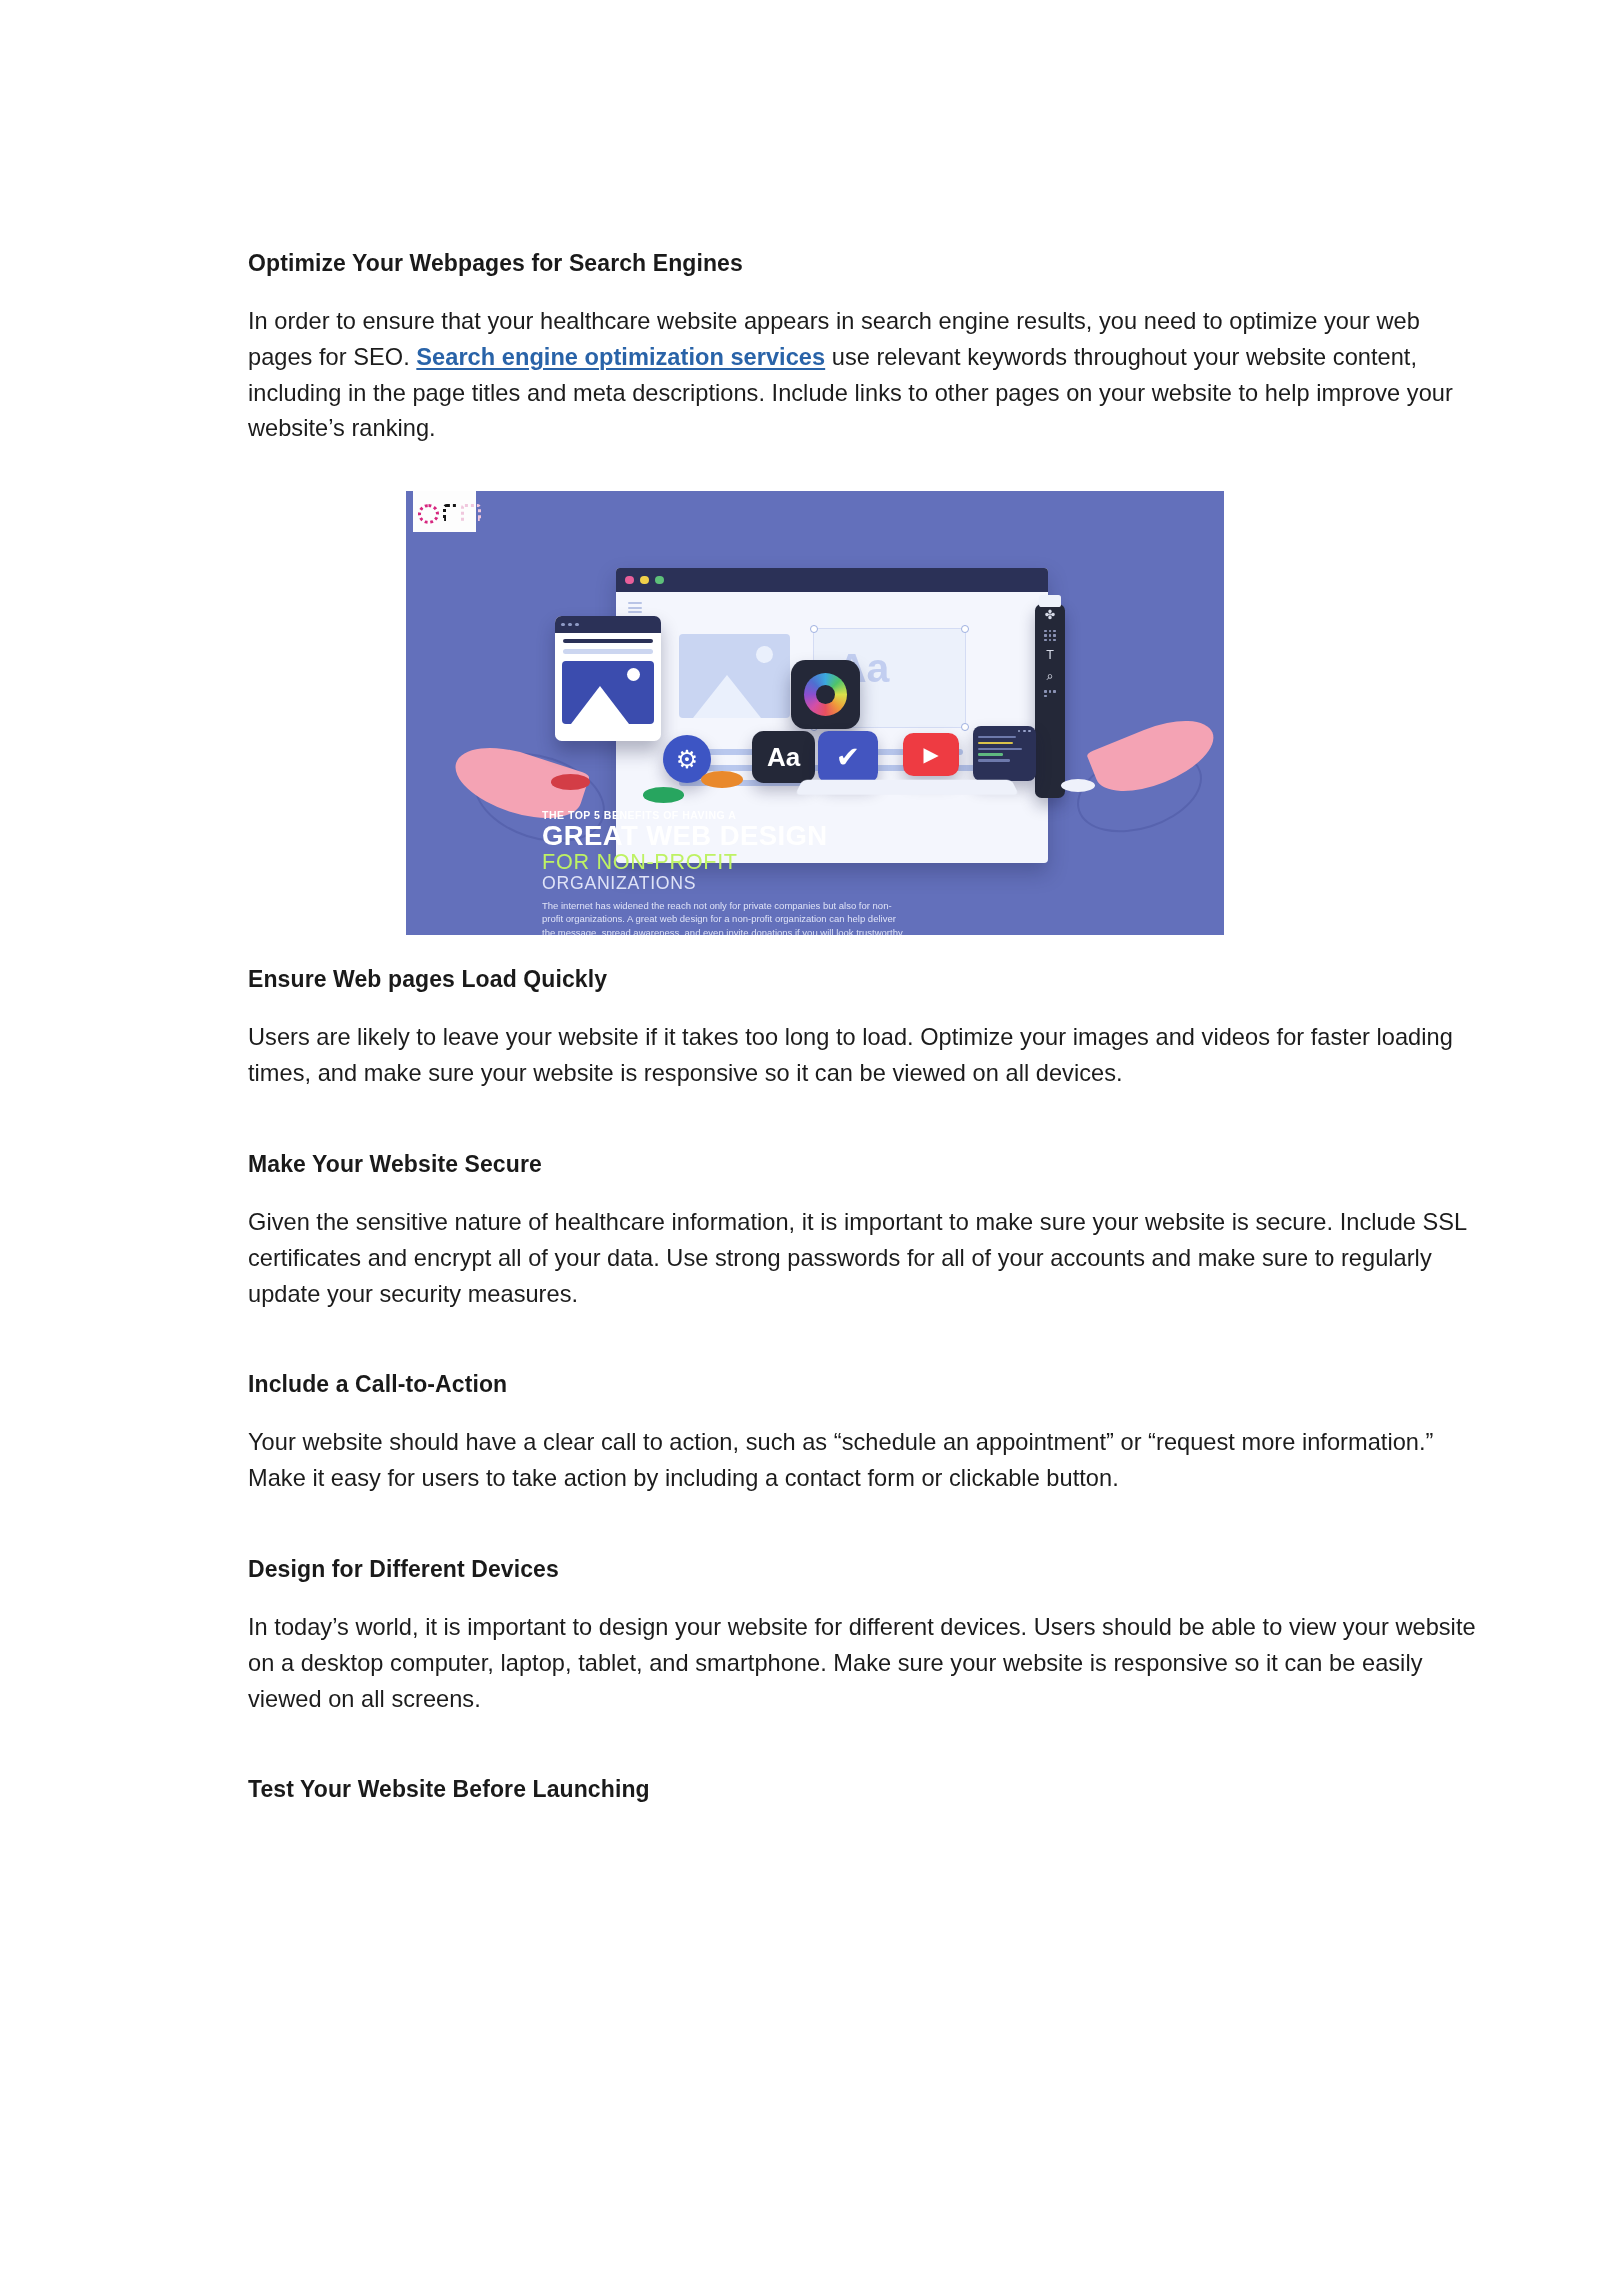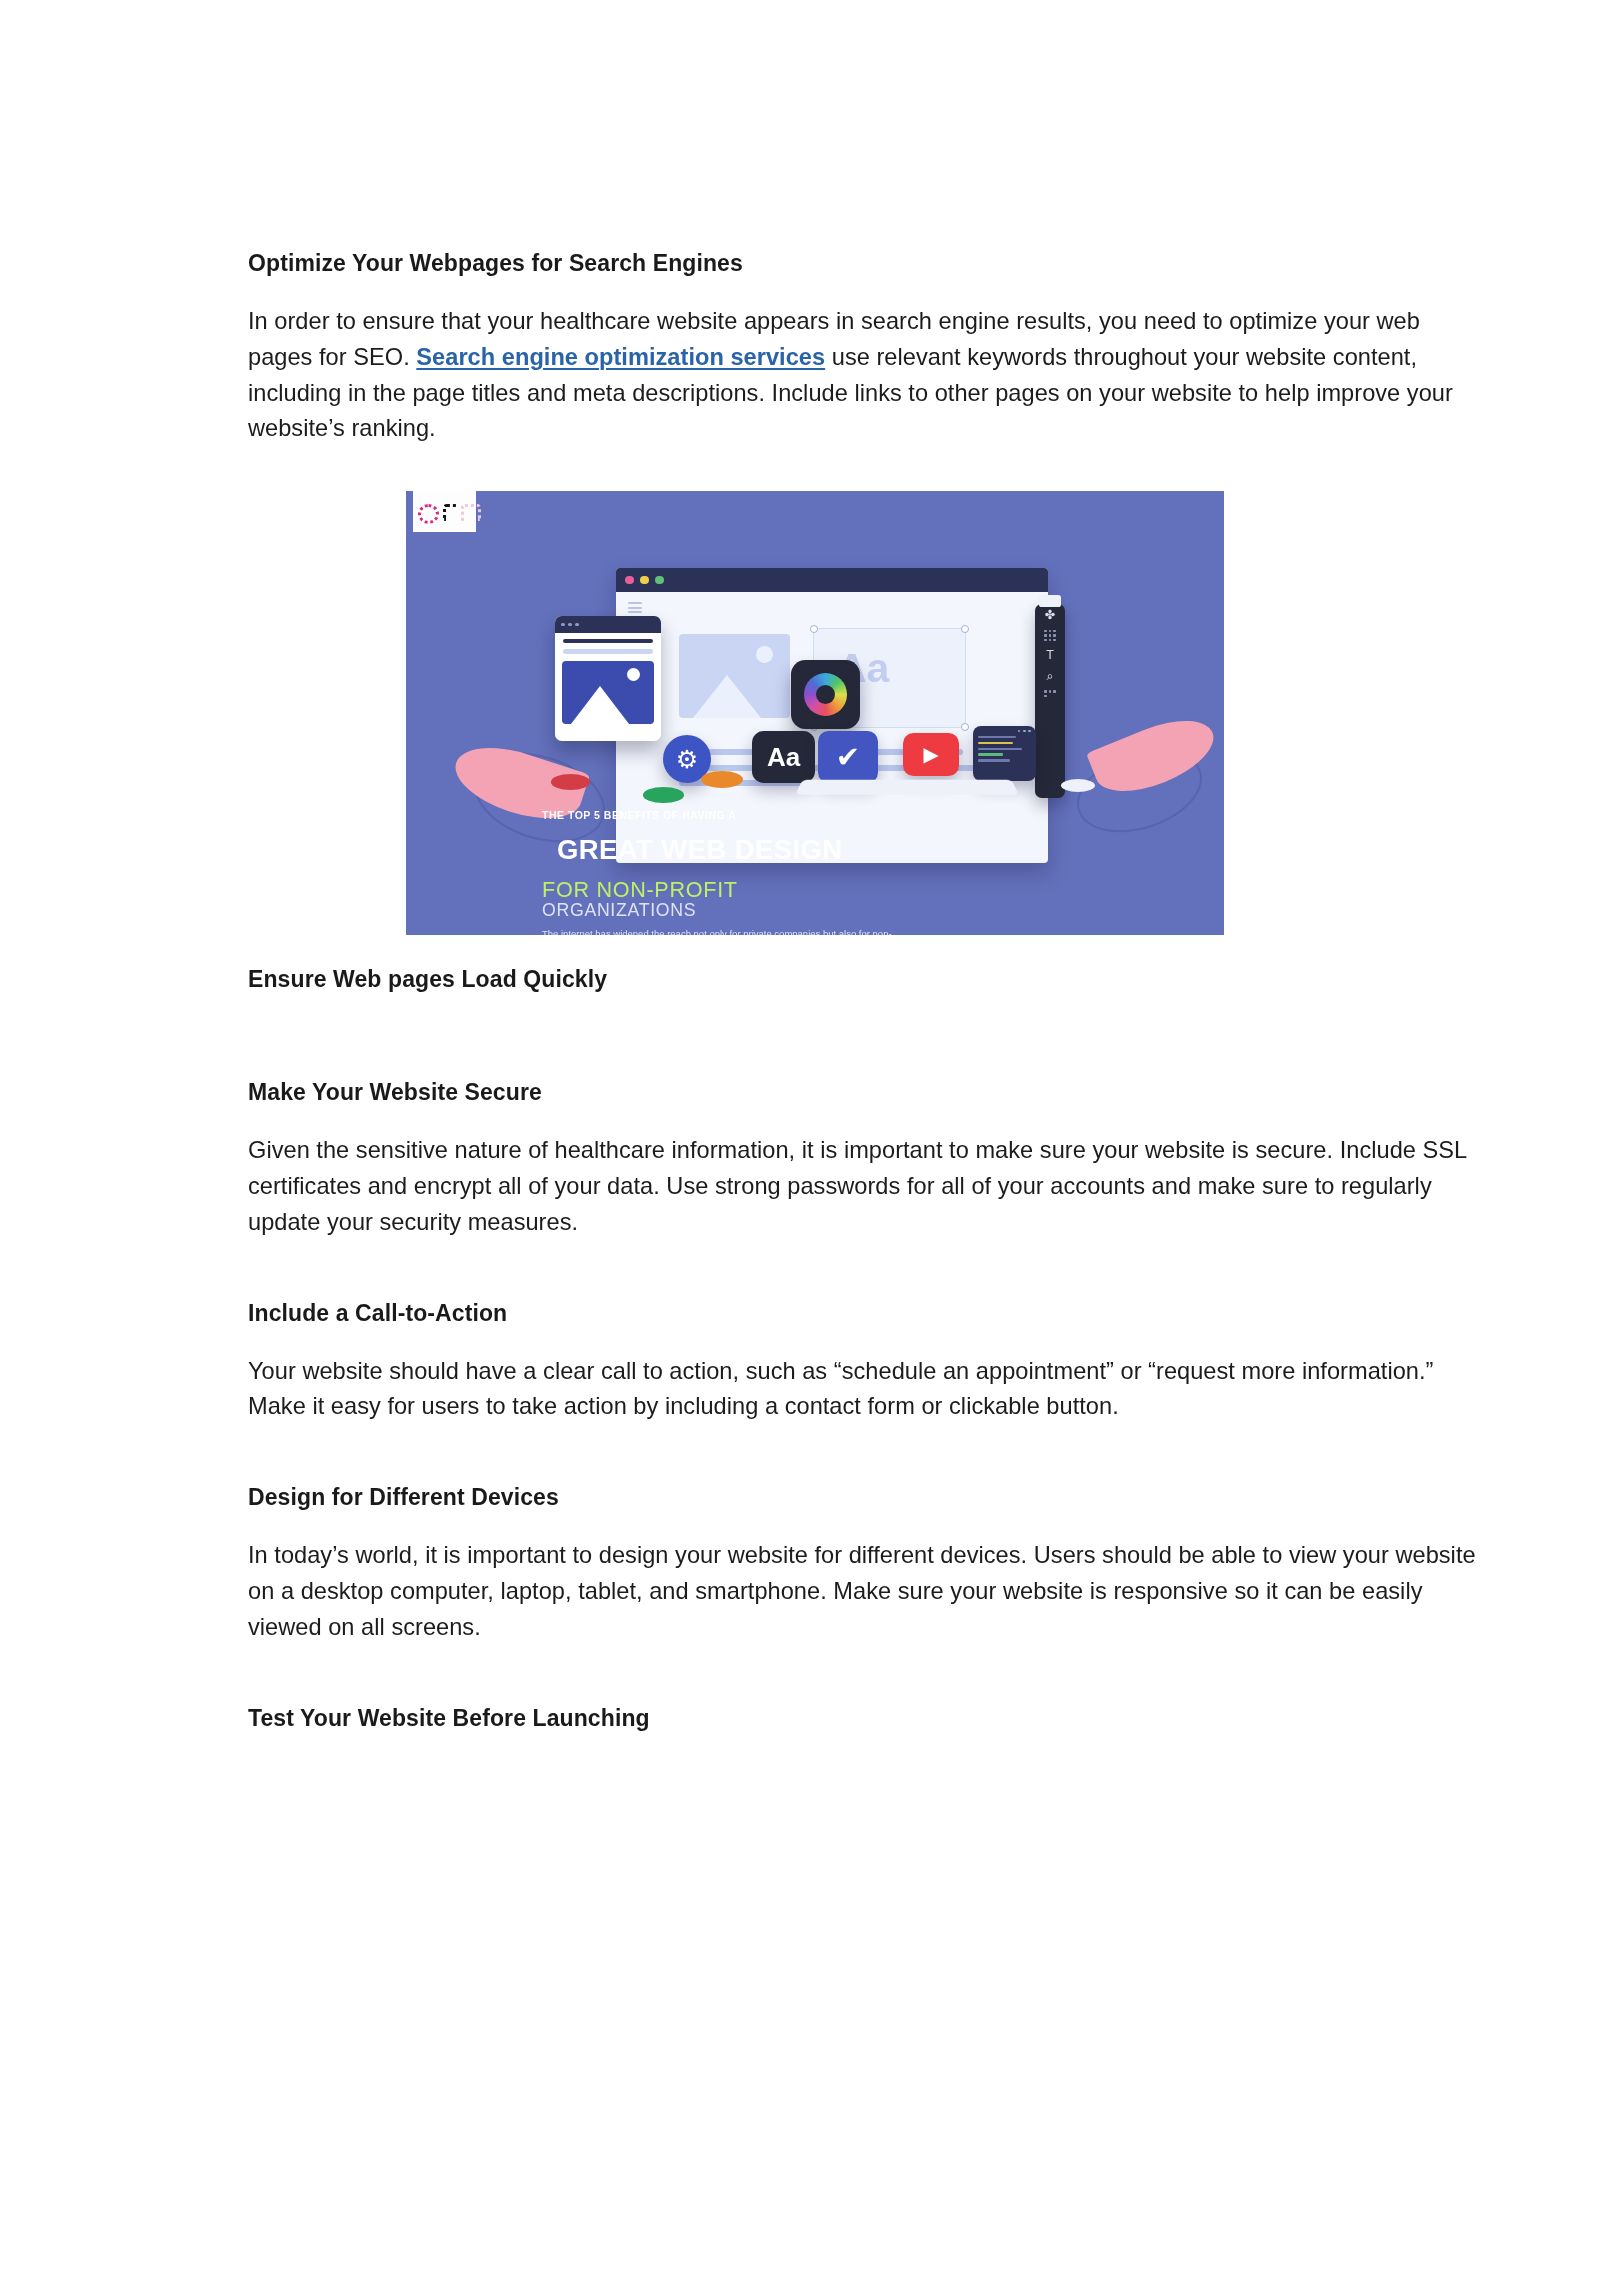--- a/index.html
+++ b/index.html
@@ -390,21 +390,21 @@
     font-size: 10.5px;
     font-weight: bold;
     letter-spacing: 0.5px;
     margin: 0 0 1.3px 0;
   }
   .cap-title {
     font-size: 27.5px;
     font-weight: bold;
     letter-spacing: 0.4px;
     line-height: 1.0;
-    margin: 15px;
+    margin: 0;
   }
   .cap-sub1 {
     font-size: 21.6px;
     font-weight: 300;
     letter-spacing: 0.7px;
     line-height: 1.06;
     margin: 1.3px 0 0 0;
     color: #bef264;
   }
   .cap-sub2 {
@@ -434,20 +434,21 @@
       <h2 class="heading">Optimize Your Webpages for Search Engines</h2>
       <div class="gap-head-para"></div>
       <p class="para"><span>In order to ensure that your healthcare website appears in search engine results, you need to optimize your web pages for SEO. </span><a class="inline-link" href="#">Search engine optimization services</a><span> use relevant keywords throughout your website content, including in the page titles and meta descriptions. Include links to other pages on your website to help improve your website’s ranking.</span></p>
     </div>
 
     <div style="height: 518px;"></div>
 
     <div class="blk">
       <h2 class="heading">Ensure Web pages Load Quickly</h2>
       <div class="gap-head-para"></div>
+      <p class="para">Users are likely to leave your website if it takes too long to load. Optimize your images and videos for faster loading times, and make sure your website is responsive so it can be viewed on all devices.</p>
     </div>
 
     <div class="gap-section"></div>
 
     <div class="blk">
       <h2 class="heading">Make Your Website Secure</h2>
       <div class="gap-head-para"></div>
       <p class="para">Given the sensitive nature of healthcare information, it is important to make sure your website is secure. Include SSL certificates and encrypt all of your data. Use strong passwords for all of your accounts and make sure to regularly update your security measures.</p>
     </div>
 

